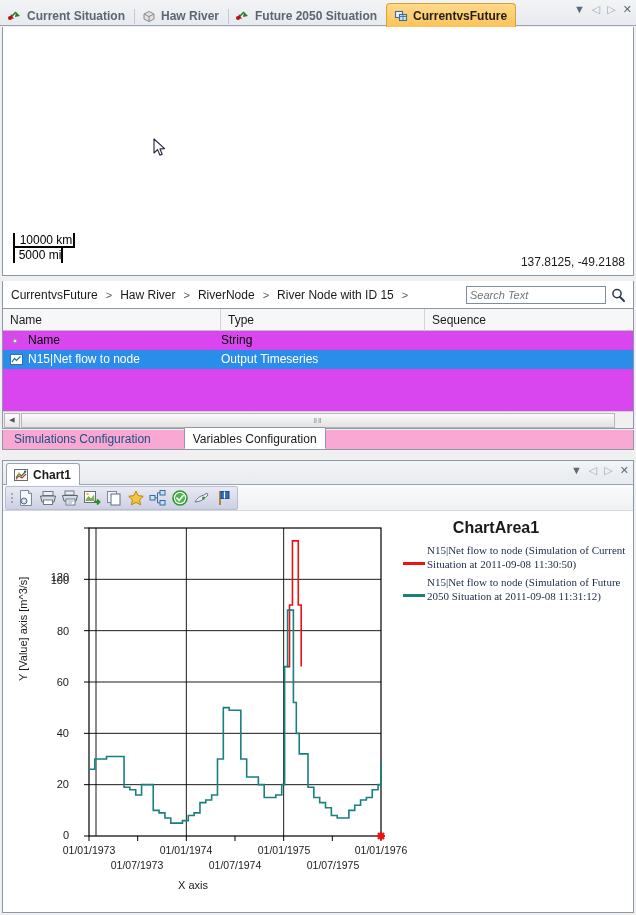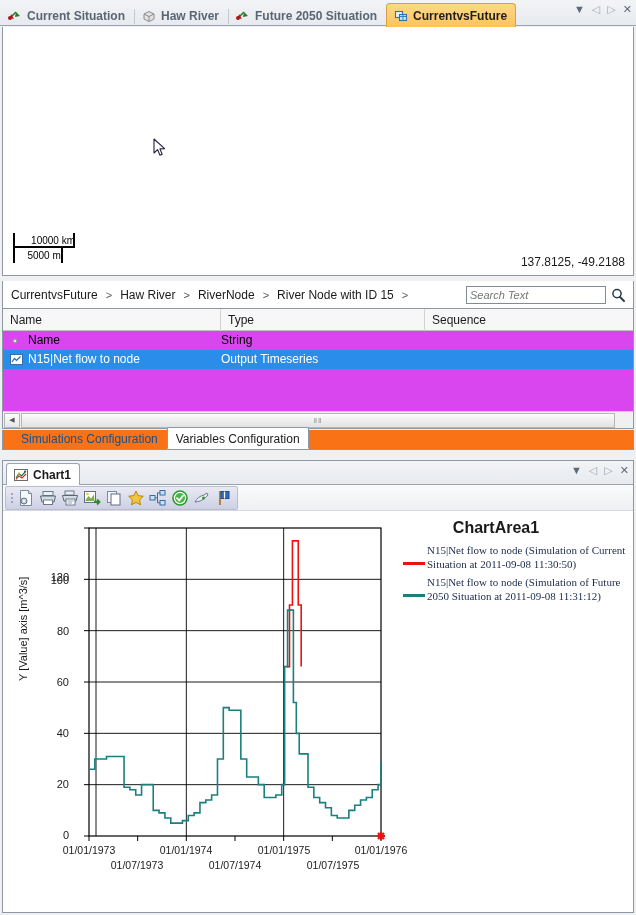--- a/index.html
+++ b/index.html
@@ -63,21 +63,21 @@
     background: #ffffff;
     border: 1px solid #8a98a8;
     border-top: none;
   }
   .cursor { position: absolute; left: 150px; top: 111px; width: 14px; height: 20px; }
 
   .scalebar { position: absolute; left: 10px; bottom: 12px; width: 62px; }
   .scalerow {
     position: relative; height: 15px;
     border-left: 2px solid #000; border-right: 2px solid #000;
-    font-size: 10px; color: #000; text-align: right; line-height: 15px;
+    font-size: 12px; color: #000; text-align: center; line-height: 15px;
     white-space: nowrap;
   }
   .scalerow.top { border-bottom: 2px solid #000; }
   .scalerow.bot { width: 50px; border-top: 0; }
   .scaletext { position: relative; left: 2px; }
   .coords {
     position: absolute; right: 8px; bottom: 6px;
     font-size: 12px; color: #1a1a1a;
   }
 
@@ -132,33 +132,33 @@
   .hthumb {
     flex: 1; height: 15px; margin-right: 18px;
     background: linear-gradient(to bottom,#fbfbfb,#e2e2e2);
     border: 1px solid #b6b6b6; display: flex; align-items: center; justify-content: center;
     font-size: 8px; color: #8a8a8a; letter-spacing: 1px;
   }
 
   
   .cfgtabs {
     position: absolute; left: 2px; top: 430px; width: 632px; height: 20px;
-    background: #f97316; border: 1px solid #8a98a8; border-top: none;
-    display: flex; align-items: flex-end; padding-left: 9px;
+    background: #f9a8d4; border: 1px solid #8a98a8; border-top: none;
+    display: flex; align-items: flex-end; padding-left: 2px;
   }
   .cfgtab {
     height: 21px; line-height: 21px; padding: 0 8px;
     font-size: 12px; color: #1c4f82;
     border: 1px solid transparent; border-bottom: none;
     white-space: nowrap;
   }
   .cfgtab.active {
     background: #ffffff; color: #1a1a1a;
     border: 1px solid #8a98a8; border-bottom: 1px solid #ffffff;
-    border-radius: 2px 2px 0 0; height: 22px; line-height: 22px;
+    border-radius: 2px 2px 0 0; height: 22px; line-height: 22px; margin-left: 24px;
   }
 
   
   .chartpanel {
     position: absolute; left: 2px; top: 460px; width: 632px; height: 453px;
     background: #ffffff; border: 1px solid #8a98a8;
   }
   .chartbar {
     height: 24px; width: 100%;
     background: linear-gradient(to bottom, #f3f4f6 0%, #e7eaef 100%);
@@ -466,20 +466,21 @@
             <path d="M9.5 2.5 L9.5 9.5" stroke="#ffffff" stroke-width="1.2"></path>
           </svg>
         </span>
       </div>
     </div>
 
     <div class="plotwrap">
 
       <div class="axis-title-y">Y [Value] axis [m^3/s]</div>
 
+      <div class="axis-title-x">X axis</div>
 
       <div class="ytick" style="left: 26px; top: 18px; margin-top: 48px;">120</div>
       <div class="ytick" style="left: 26px; top: 69px;">100</div>
       <div class="ytick" style="left: 40px; top: 120px; text-align: center;">80</div>
       <div class="ytick" style="left: 26px; top: 171px;">60</div>
       <div class="ytick" style="left: 26px; top: 222px;">40</div>
       <div class="ytick" style="left: 26px; top: 273px;">20</div>
       <div class="ytick" style="left: 26px; top: 324px;">0</div>
 
       <div class="xtick" style="left: 86px;  top: 333px;">01/01/1973</div>

